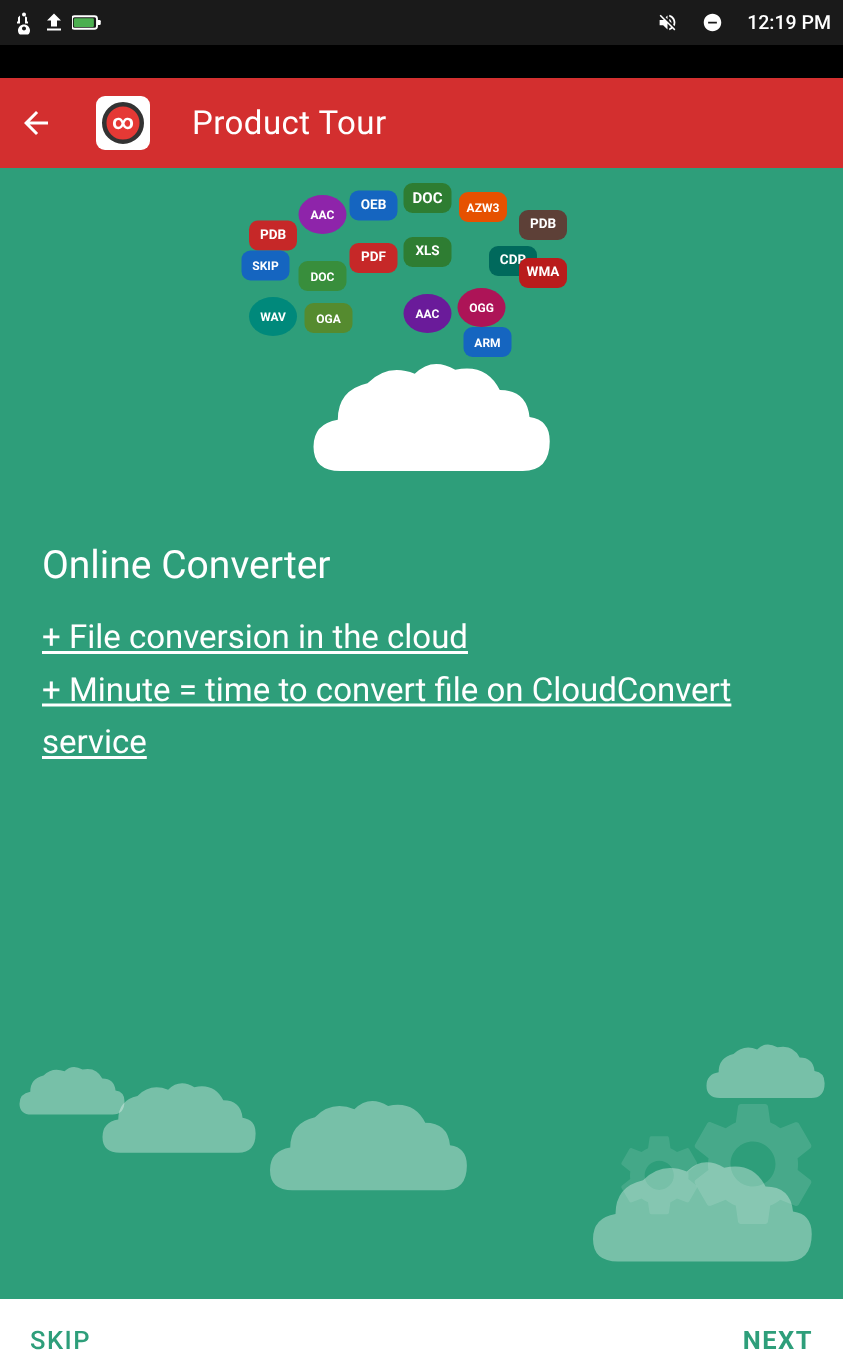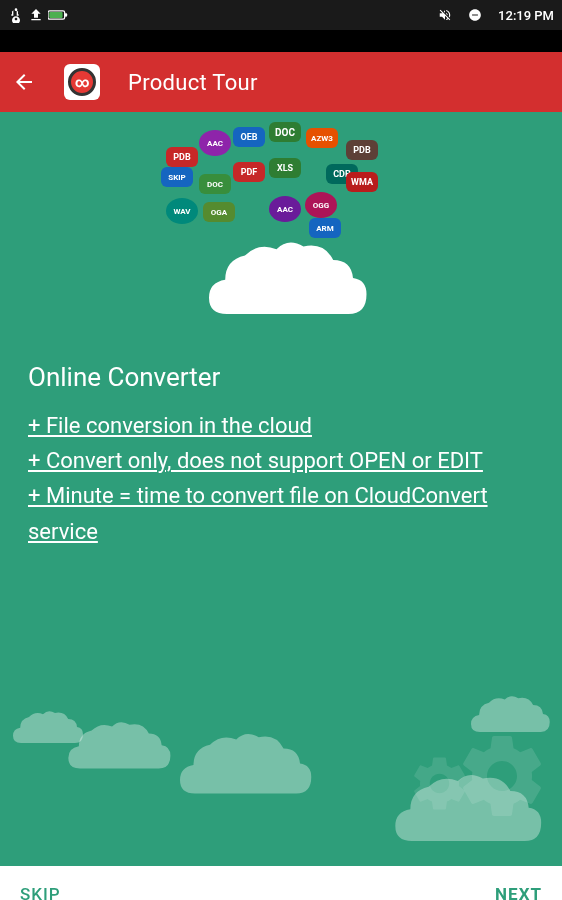--- a/index.html
+++ b/index.html
@@ -293,21 +293,20 @@
       <svg class="cloud-svg" viewBox="0 0 200 120" xmlns="http://www.w3.org/2000/svg">
         <path d="M160 90 H40 Q20 90 20 72 Q20 55 38 52 Q38 30 60 25 Q75 10 95 18 Q108 5 125 15 Q148 10 158 30 Q178 30 180 50 Q195 52 195 68 Q195 90 175 90 Z" fill="white"></path>
       </svg>
     </div>
   </div>
 
   <div class="text-area">
     <div class="section-title">Online Converter</div>
     <div class="feature-list">
       <div>+ File conversion in the cloud</div>
-      <div>+ Convert only, does not support OPEN or EDIT</div>
       <div>+ Minute = time to convert file on CloudConvert service</div>
     </div>
   </div>
 
   <div class="deco-clouds">
 
     <svg style="position:absolute;bottom:110px;left:5px;opacity:0.35;" width="80" height="50" viewBox="0 0 200 120">
       <path d="M160 90 H40 Q20 90 20 72 Q20 55 38 52 Q38 30 60 25 Q75 10 95 18 Q108 5 125 15 Q148 10 158 30 Q178 30 180 50 Q195 52 195 68 Q195 90 175 90 Z" fill="white"></path>
     </svg>
 

